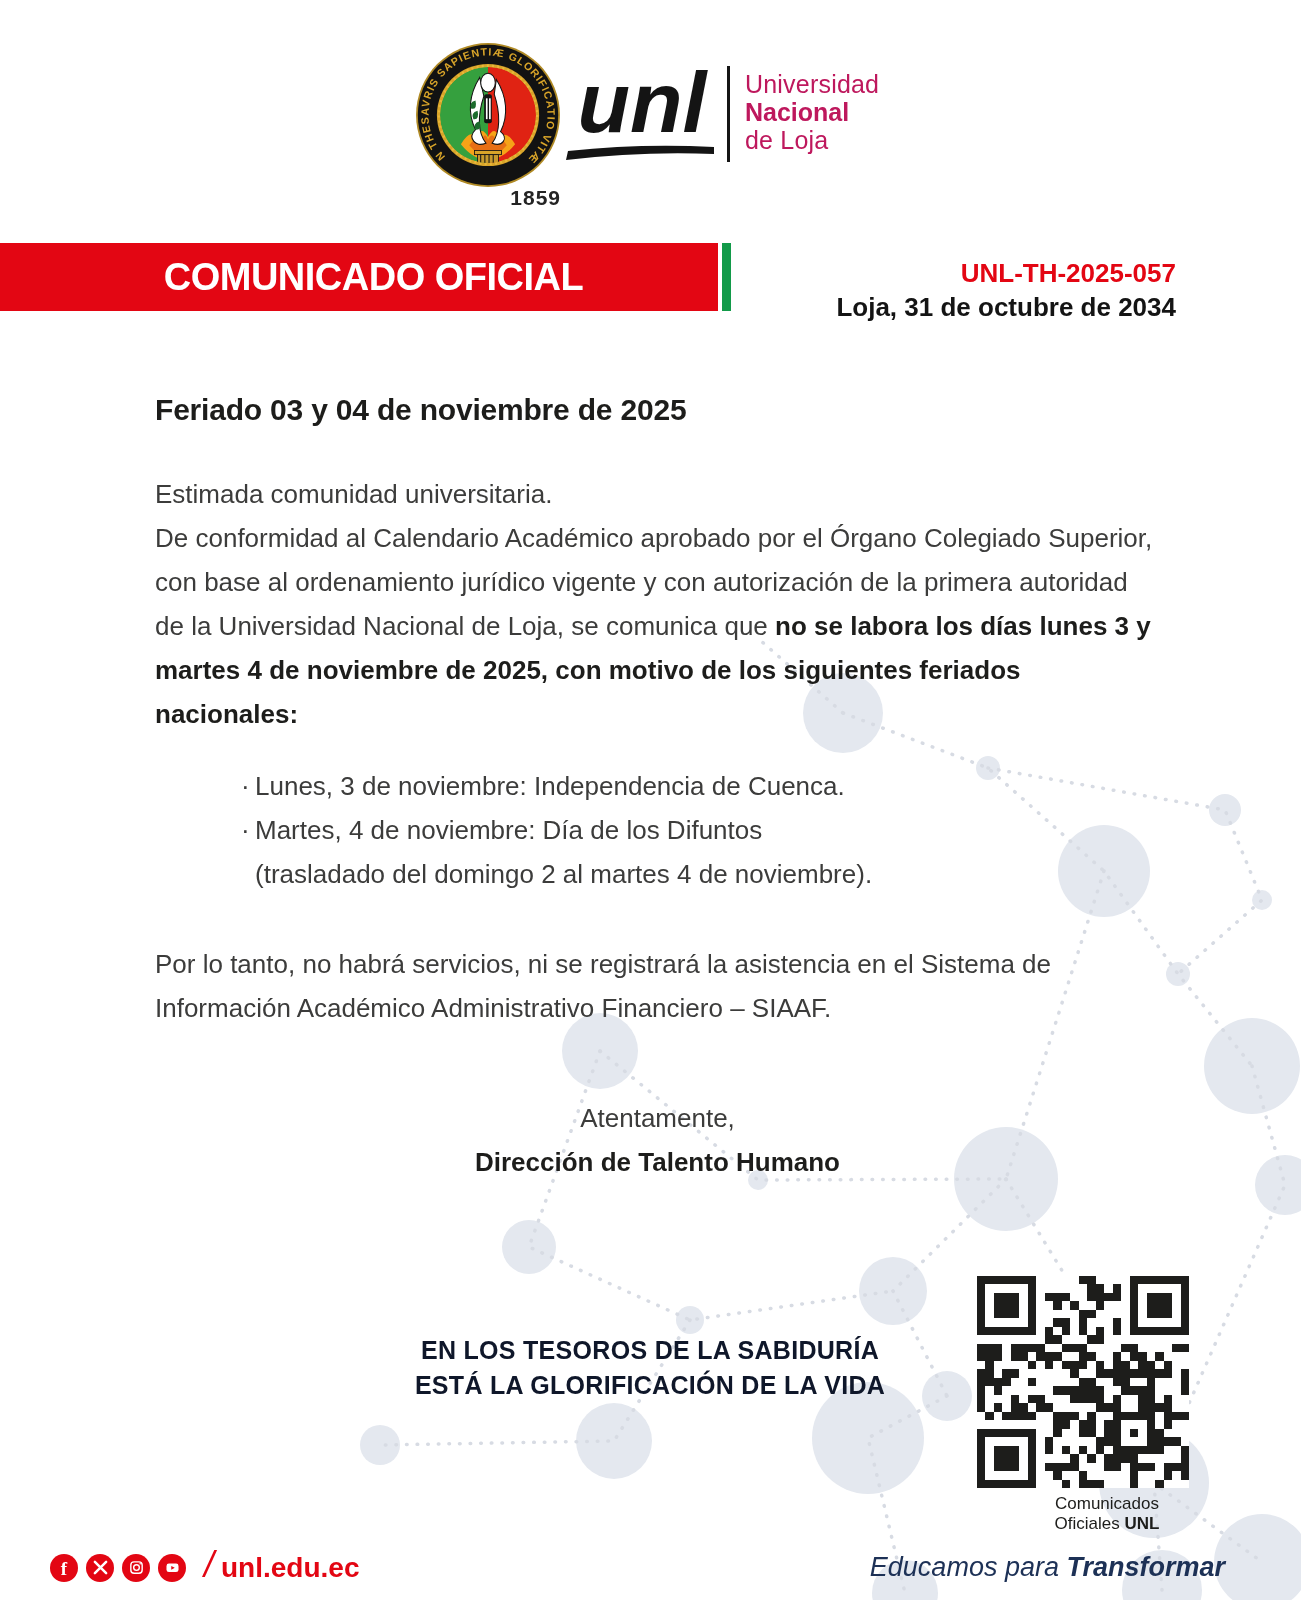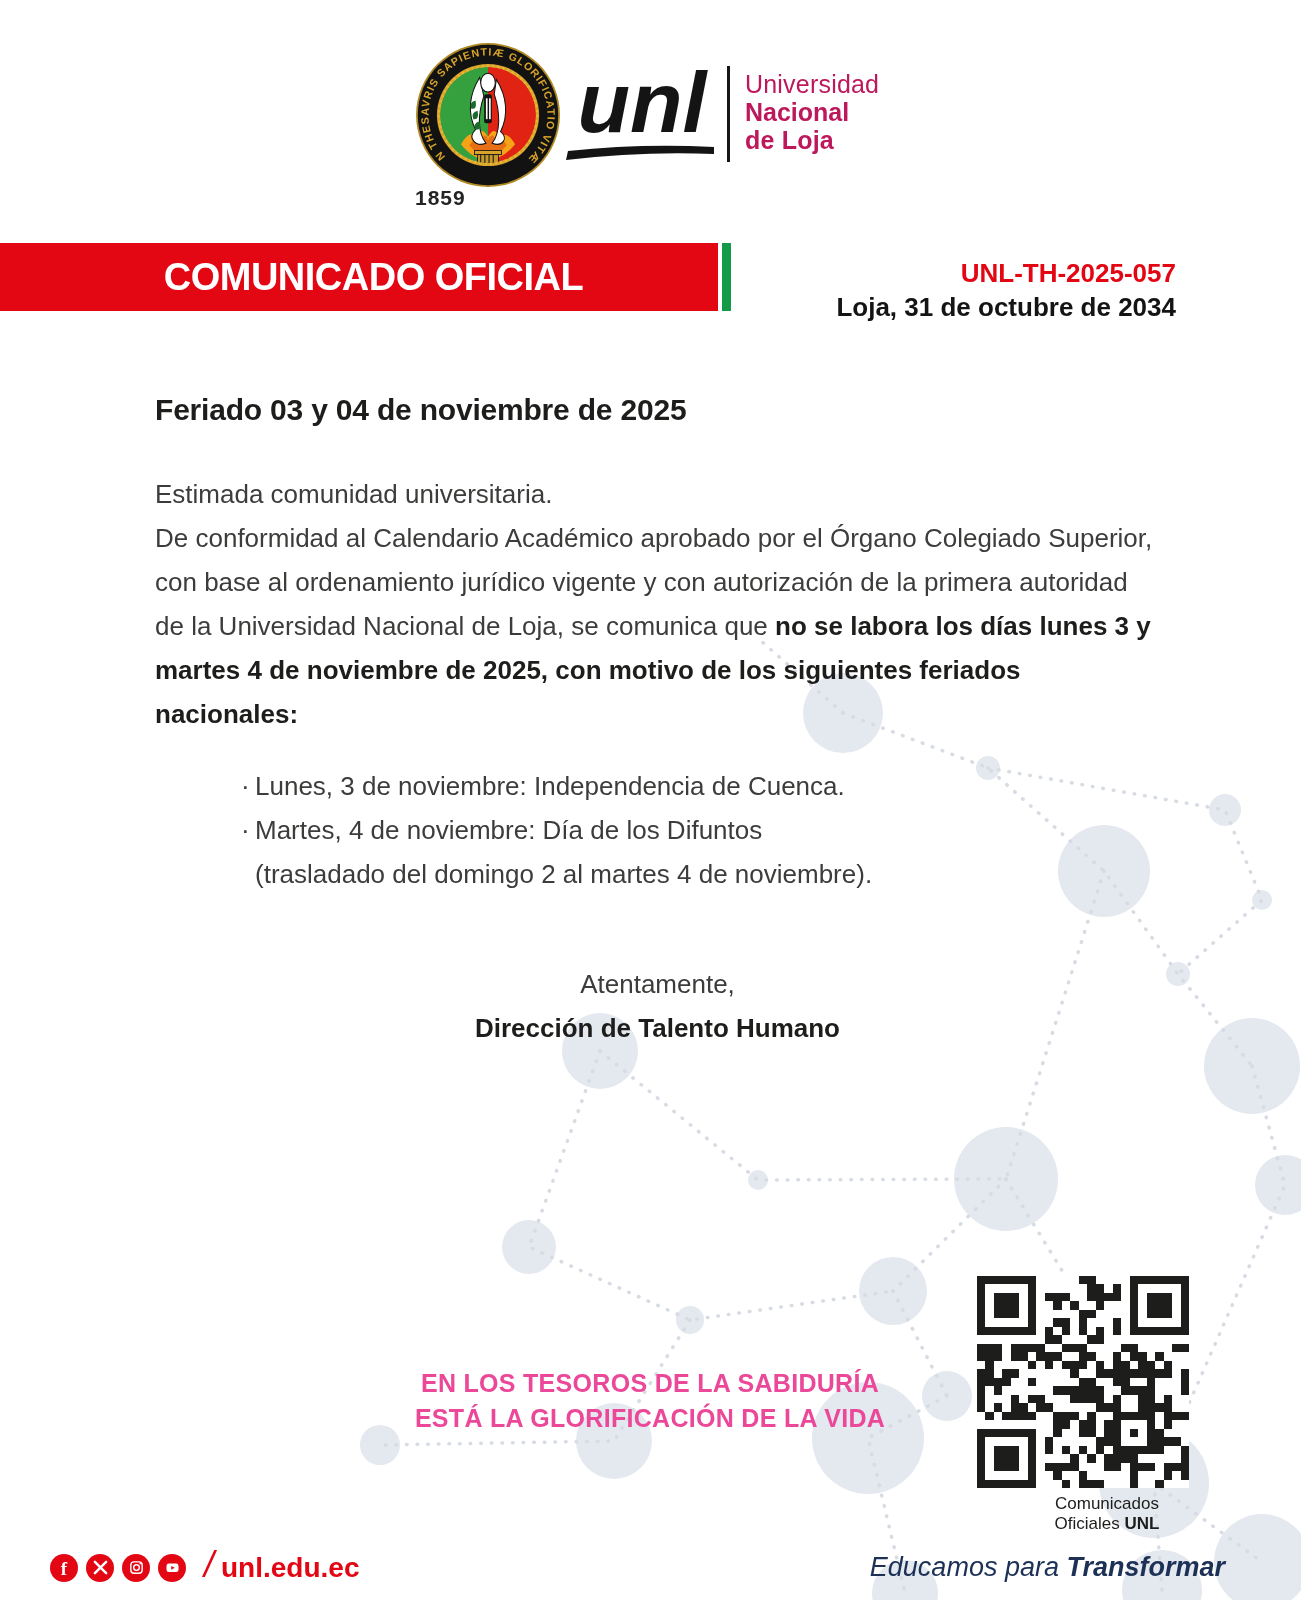--- a/index.html
+++ b/index.html
@@ -2,28 +2,28 @@
 <html><head>
 <meta charset="utf-8">
 <style>
   html,body{margin:0;padding:0;background:#fff;}
   .page{position:relative;width:1301px;height:1600px;background:#fff;overflow:hidden;
         font-family:"Liberation Sans",sans-serif;color:#1d1d1b;}
   #bg-svg{position:absolute;left:0;top:0;z-index:0;}
 
   
   .crest-svg{position:absolute;left:415px;top:42px;width:146px;height:146px;}
-  .crest-year{position:absolute;left:415px;top:186px;width:146px;text-align:left;
+  .crest-year{position:absolute;left:415px;top:186px;width:146px;text-align:right;
               font-size:21px;font-weight:bold;letter-spacing:1px;color:#242424;}
   .wordmark-svg{position:absolute;left:560px;top:50px;width:162px;height:120px;}
   .logo-divider{position:absolute;left:727px;top:66px;width:3px;height:96px;background:#161616;}
   .uni-name{position:absolute;left:745px;top:70px;font-size:25px;line-height:28px;color:#be185d;}
   .uni-name .l1{font-weight:400;letter-spacing:.2px;}
   .uni-name .l2{font-weight:700;}
-  .uni-name .l3{font-weight:700;letter-spacing:.2px;}
+  .uni-name .l3{font-weight:400;letter-spacing:.2px;}
 
   
   .banner-red{position:absolute;left:0;top:243px;width:718px;height:68px;background:#e30613;
               display:flex;align-items:center;justify-content:center;padding-left:29px;box-sizing:border-box;}
   .banner-title{color:#fff;font-size:38px;font-weight:800;letter-spacing:-.5px;white-space:nowrap;}
   .banner-green{position:absolute;left:722px;top:243px;width:9px;height:68px;background:#129a49;}
   .ref-block{position:absolute;right:125px;top:256px;text-align:right;line-height:34px;}
   .ref-number{color:#e30613;font-size:26px;font-weight:800;}
   .ref-date{color:#141414;font-size:26px;font-weight:800;}
 
@@ -32,22 +32,22 @@
   .doc-title{font-size:30px;font-weight:700;color:#1d1d1b;margin:0 0 40px 0;letter-spacing:-.2px;}
   .bold-run{font-weight:700;color:#1d1d1b;}
   .bullets{margin:28px 0 16px 86px;}
   .bullet .dot{display:inline-block;width:14px;}
   .bullet-cont{padding-left:14px;}
   .para2{margin-top:46px;}
   .closing-block{margin-top:66px;text-align:center;}
   .signature{font-weight:700;color:#1d1d1b;}
 
   
-  .motto{position:absolute;left:140px;top:1366px;width:1020px;text-align:center;
-         font-size:25px;font-weight:700;color:#ec4899;line-height:35px;letter-spacing:.3px;}
+  .motto{position:absolute;left:140px;top:1333px;width:1020px;text-align:center;
+         font-size:25px;font-weight:700;color:#0f172a;line-height:35px;letter-spacing:.3px;}
 
   
   .qr-block{position:absolute;left:975px;top:1276px;width:216px;text-align:center;}
   .qr-svg{width:212px;height:212px;display:block;margin:0 auto;}
   .qr-caption{font-size:17px;color:#1d1d1b;margin-top:6px;margin-left:48px;}
   .qr-caption b{font-weight:700;}
 
   
   .social-row{position:absolute;left:50px;top:1551px;display:flex;align-items:center;gap:8px;z-index:1;}
   .s-icon{width:28px;height:28px;border-radius:50%;background:#e30613;display:flex;
@@ -160,20 +160,21 @@
   <div class="content">
     <h1 class="doc-title">Feriado 03 y 04 de noviembre de 2025</h1>
     <div class="para">
       <span>Estimada comunidad universitaria.</span><br>
       <span>De conformidad al Calendario Académico aprobado por el Órgano Colegiado Superior, con base al ordenamiento jurídico vigente y con autorización de la primera autoridad de la Universidad Nacional de Loja, se comunica que </span><span class="bold-run">no se labora los días lunes 3 y martes 4 de noviembre de 2025, con motivo de los siguientes feriados nacionales:</span>
     </div>
     <div class="bullets">
       <div class="bullet"><span class="dot">·</span><span>Lunes, 3 de noviembre: Independencia de Cuenca.</span></div>
       <div class="bullet"><span class="dot">·</span><span>Martes, 4 de noviembre: Día de los Difuntos</span><br><span class="bullet-cont">(trasladado del domingo 2 al martes 4 de noviembre).</span></div>
     </div>
+    <div class="para2">Por lo tanto, no habrá servicios, ni se registrará la asistencia en el Sistema de Información Académico Administrativo Financiero – SIAAF.</div>
     <div class="closing-block">
       <div>Atentamente,</div>
       <div class="signature">Dirección de Talento Humano</div>
     </div>
   </div>
 
   <div class="motto">
     <div>EN LOS TESOROS DE LA SABIDURÍA</div>
     <div>ESTÁ LA GLORIFICACIÓN DE LA VIDA</div>
   </div>

